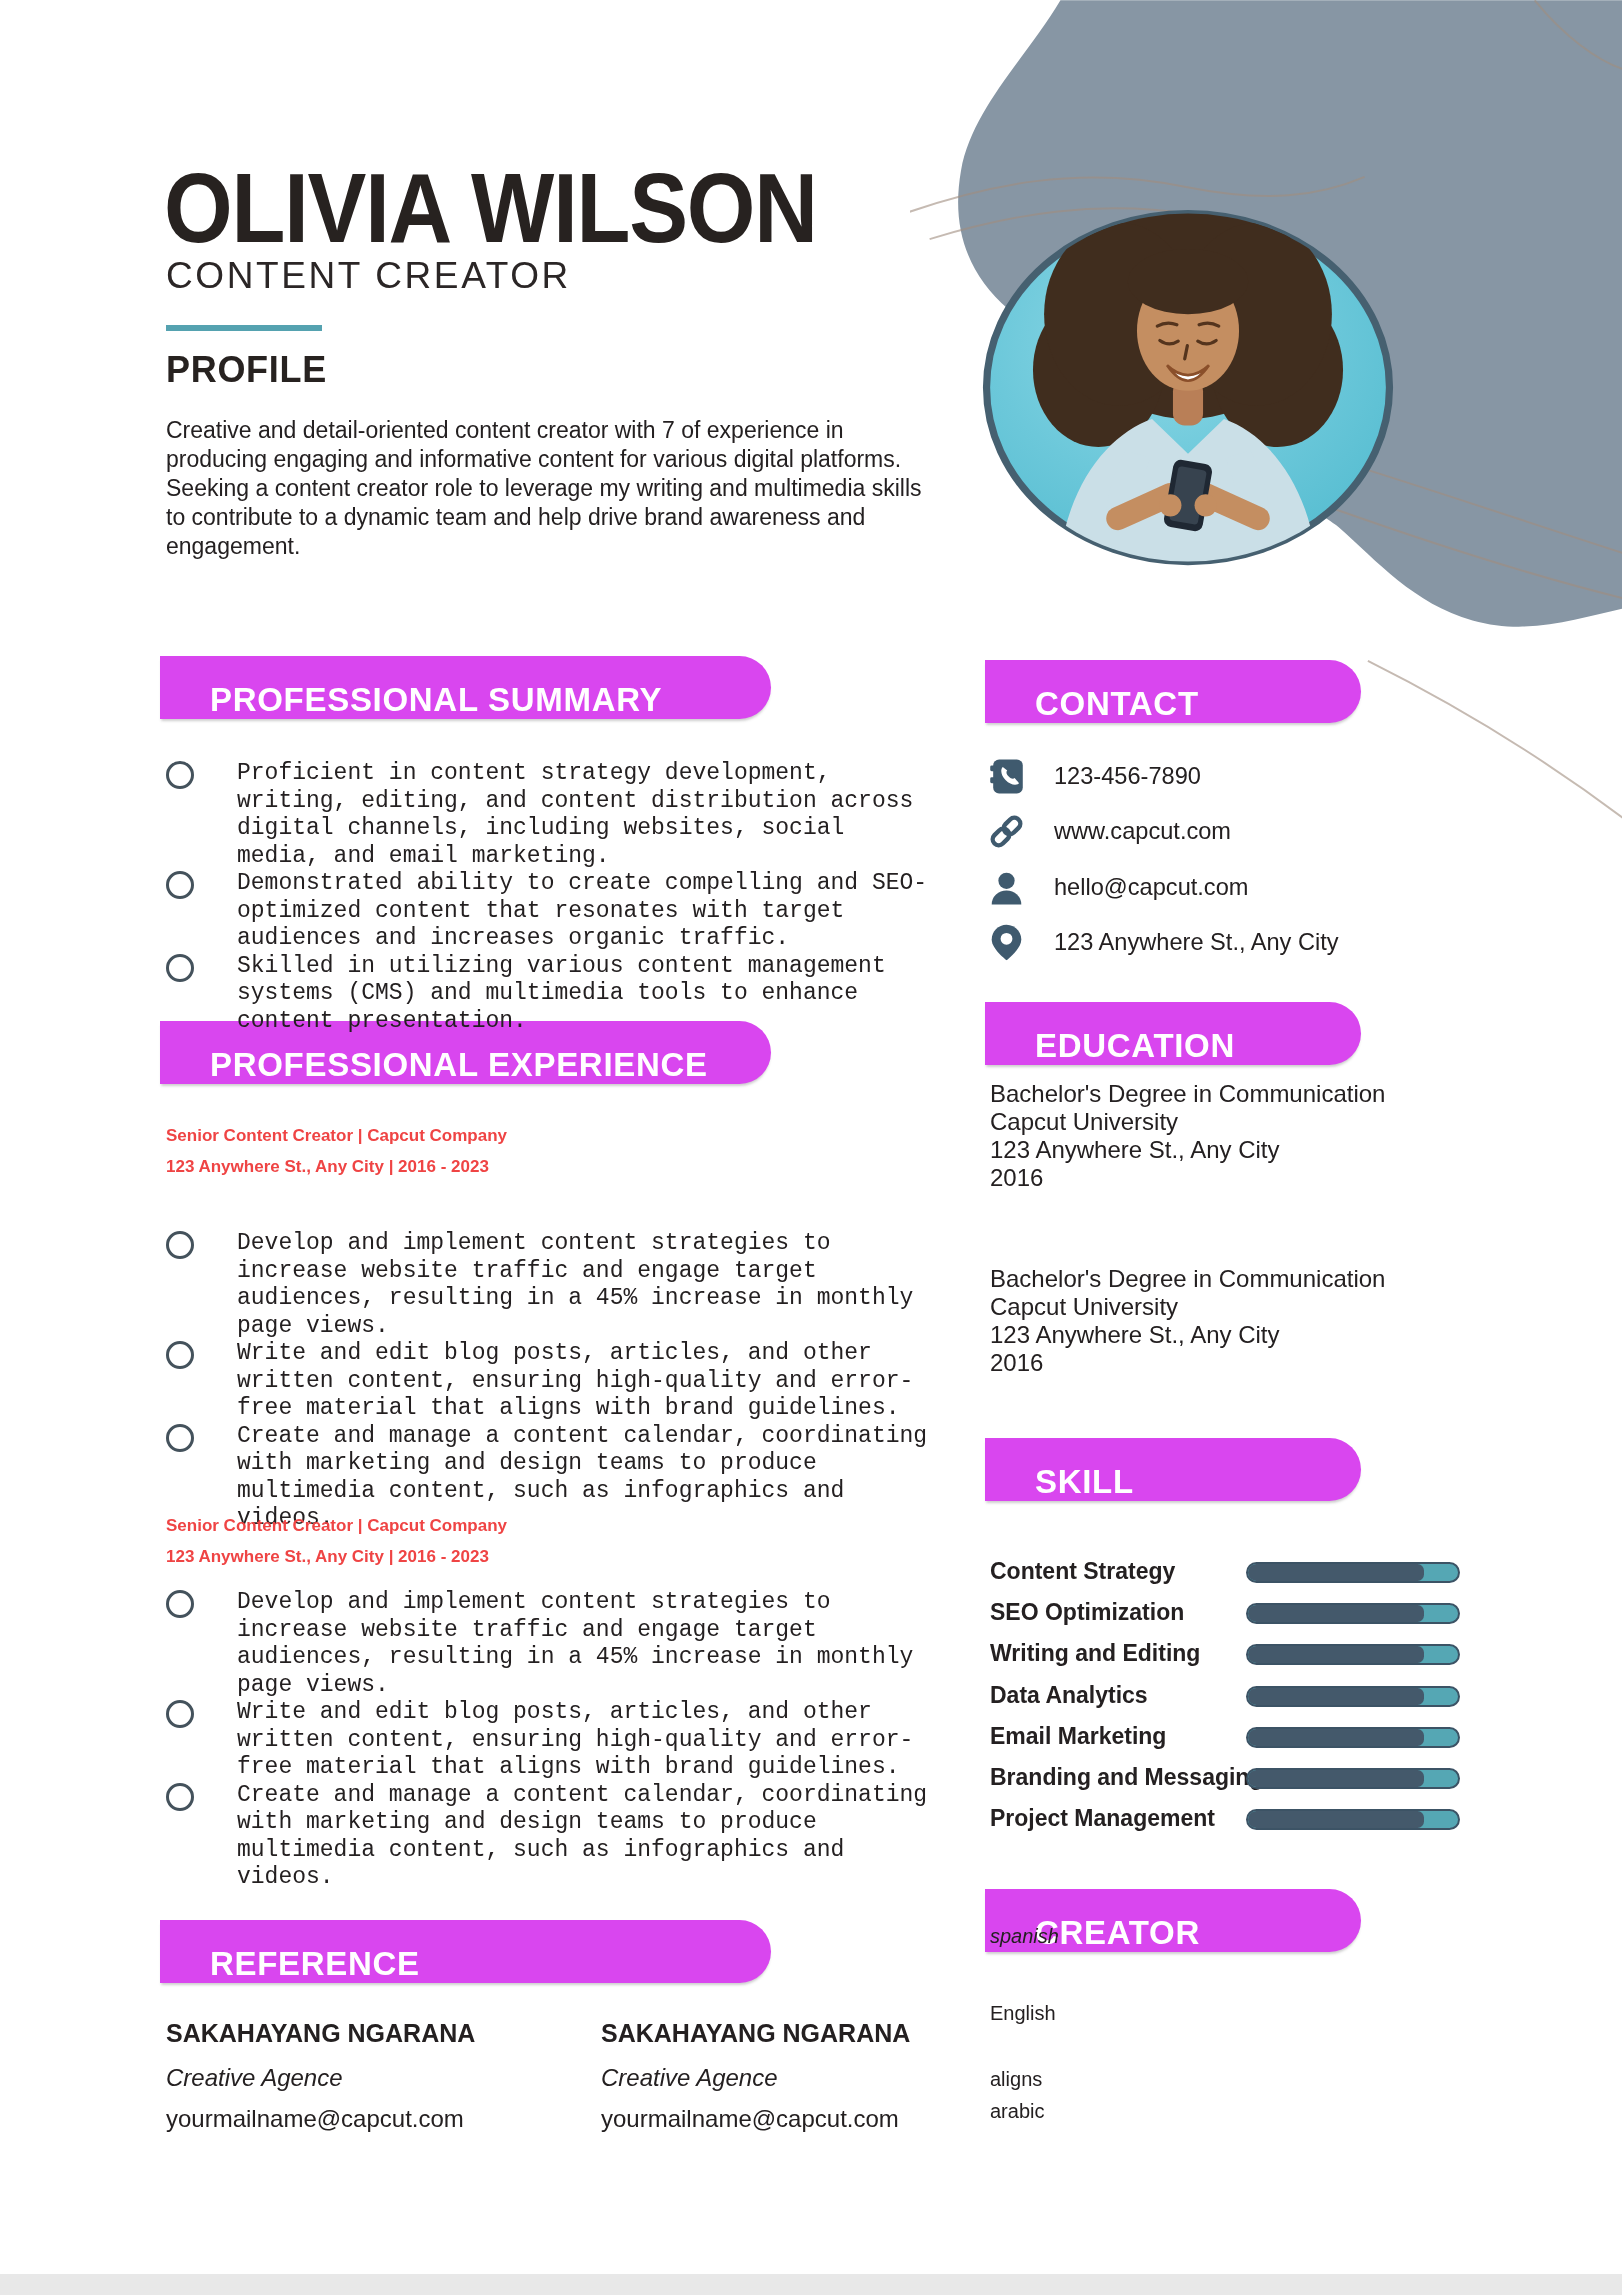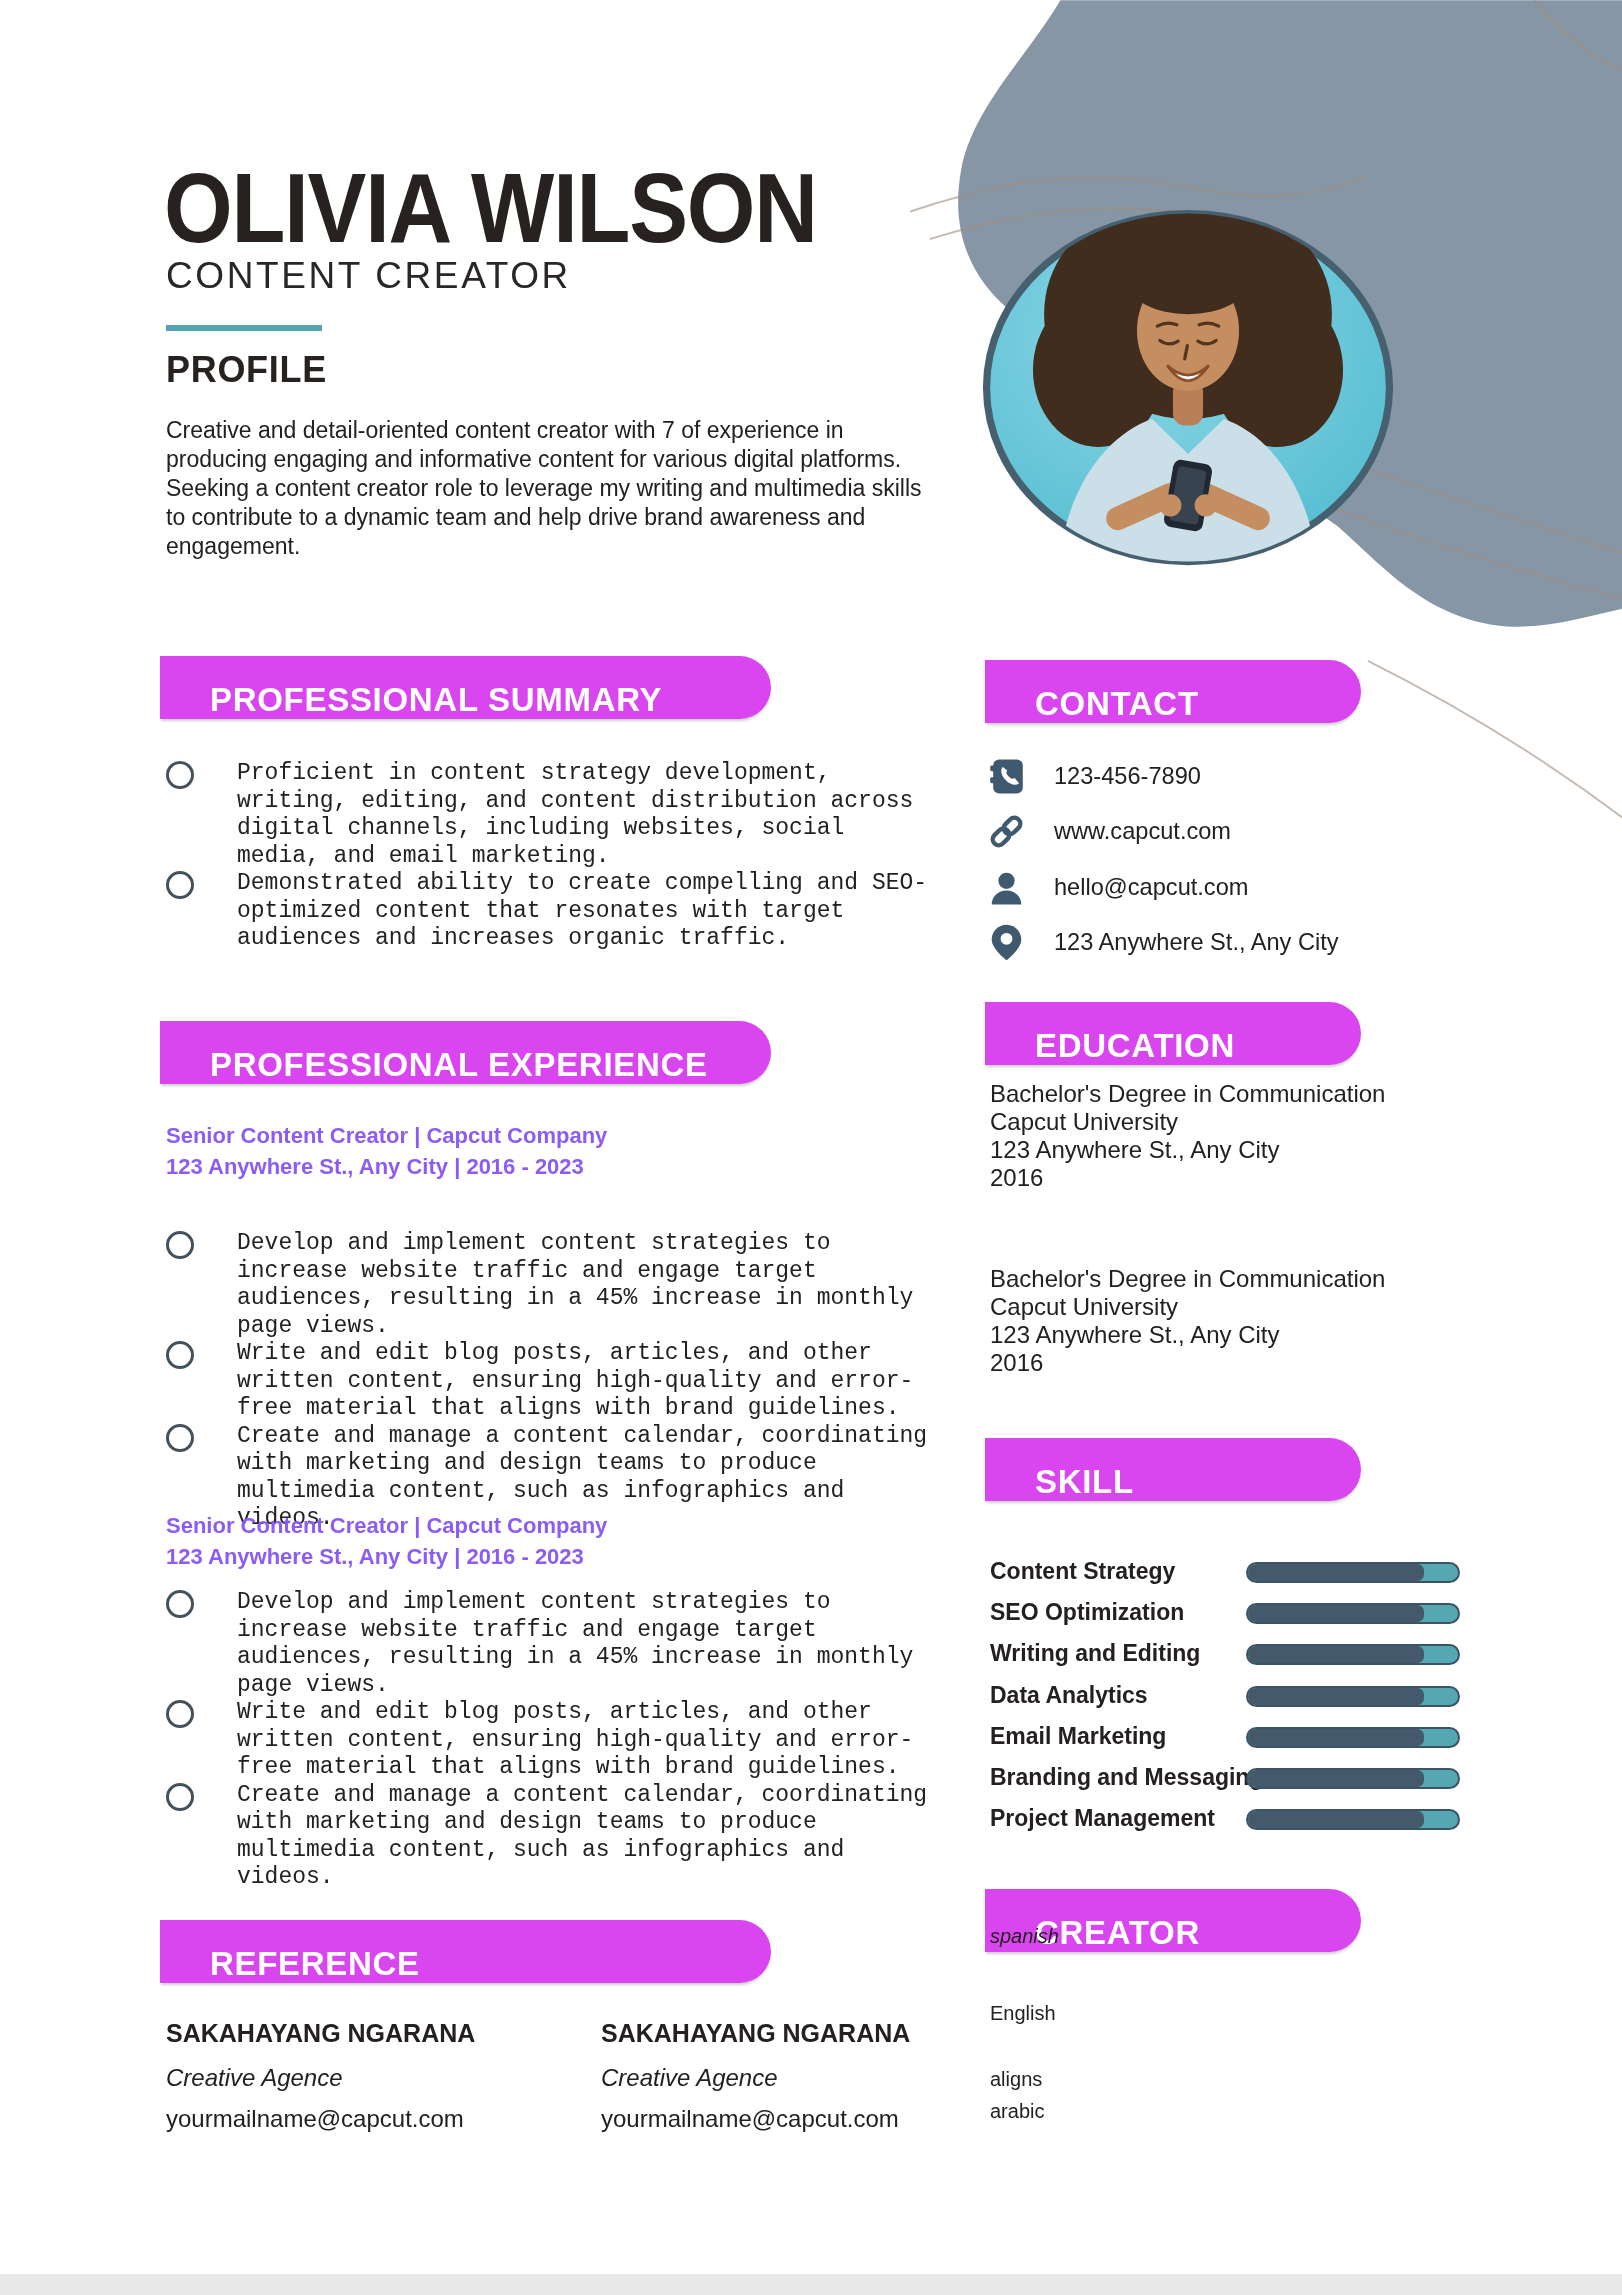--- a/index.html
+++ b/index.html
@@ -28,21 +28,21 @@
   .banner.right{left:985px;width:376px;}
   
   .blist{display:flex;flex-direction:column;width:772px;}
   .bitem{display:flex;align-items:flex-start;}
   .ring{
     flex:0 0 auto;width:22px;height:22px;border:3.9px solid #44525c;border-radius:50%;
     margin:1.3px 43px 0 0;background:transparent;
   }
   .btext{font-size:23px;line-height:27.5px;color:#242021;width:733px;font-family:Liberation Mono, monospace;}
   
-  .jobhead{font-size:22px;font-weight:bold;line-height:31px;color:#8b5cf6;white-space:nowrap;}
+  .jobhead{font-size:17px;font-weight:bold;line-height:31px;color:#ef4444;white-space:nowrap;}
   
   .refcol{width:419px;}
   .refname{font-size:25px;font-weight:bold;margin-bottom:15.7px;white-space:nowrap;}
   .refcompany{font-size:24px;font-style:italic;margin-bottom:13px;white-space:nowrap;}
   .refmail{font-size:24px;white-space:nowrap;}
   
   .contact-list{left:988px;top:758px;display:flex;flex-direction:column;}
   .crow{display:flex;align-items:center;margin-bottom:18.3px;height:37px;}
   .cicon{flex:0 0 auto;width:37px;height:37px;margin-right:29px;}
   .ctext{font-size:23.6px;color:#242021;white-space:nowrap;}
@@ -158,20 +158,24 @@
 
   <div class="abs blist" style="left:166px;top:760px;">
     <div class="bitem">
       <span class="ring"></span>
       <span class="btext">Proficient in content strategy development, writing, editing, and content distribution across digital channels, including websites, social media, and email marketing.</span>
     </div>
     <div class="bitem">
       <span class="ring"></span>
       <span class="btext">Demonstrated ability to create compelling and SEO-optimized content that resonates with target audiences and increases organic traffic.</span>
     </div>
+    <div class="bitem">
+      <span class="ring"></span>
+      <span class="btext">Skilled in utilizing various content management systems (CMS) and multimedia tools to enhance content presentation.</span>
+    </div>
   </div>
 
   <div class="abs" style="left:166px;top:1120px;">
     <div class="jobhead">Senior Content Creator | Capcut Company</div>
     <div class="jobhead">123 Anywhere St., Any City | 2016 - 2023</div>
   </div>
   <div class="abs blist" style="left:166px;top:1230px;">
     <div class="bitem">
       <span class="ring"></span>
       <span class="btext">Develop and implement content strategies to increase website traffic and engage target audiences, resulting in a 45% increase in monthly page views.</span>

